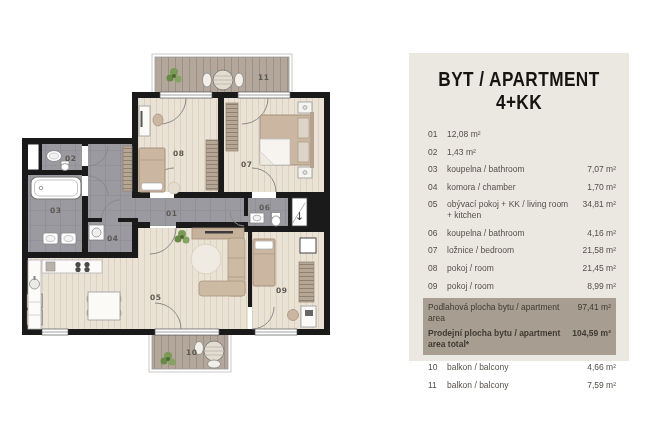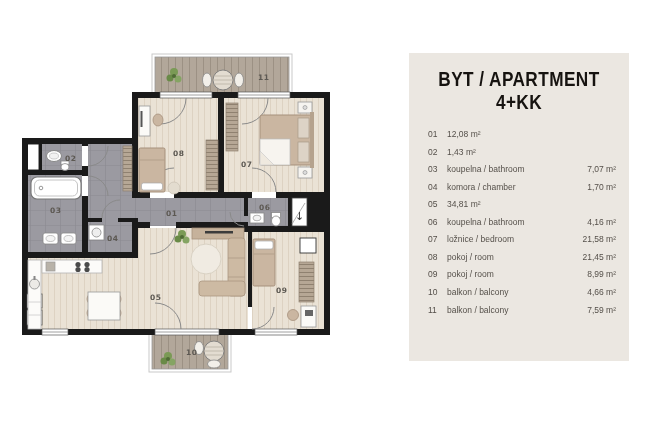--- a/index.html
+++ b/index.html
@@ -294,20 +294,21 @@
         <span class="nm">koupelna / bathroom</span>
         <span class="ar">7,07 m²</span>
       </div>
       <div class="row">
         <span class="no">04</span>
         <span class="nm">komora / chamber</span>
         <span class="ar">1,70 m²</span>
       </div>
       <div class="row">
         <span class="no">05</span>
+        <span class="nm">obývací pokoj + KK / living room + kitchen</span>
         <span class="ar">34,81 m²</span>
       </div>
       <div class="row">
         <span class="no">06</span>
         <span class="nm">koupelna / bathroom</span>
         <span class="ar">4,16 m²</span>
       </div>
       <div class="row">
         <span class="no">07</span>
         <span class="nm">ložnice / bedroom</span>
@@ -317,20 +318,30 @@
         <span class="no">08</span>
         <span class="nm">pokoj / room</span>
         <span class="ar">21,45 m²</span>
       </div>
       <div class="row">
         <span class="no">09</span>
         <span class="nm">pokoj / room</span>
         <span class="ar">8,99 m²</span>
       </div>
 
+      <div class="sum">
+        <div class="sumrow">
+          <span class="nm">Podlahová plocha bytu / apartment area</span>
+          <span class="ar">97,41 m²</span>
+        </div>
+        <div class="sumrow bold">
+          <span class="nm">Prodejní plocha bytu / apartment area total*</span>
+          <span class="ar">104,59 m²</span>
+        </div>
+      </div>
 
       <div class="row">
         <span class="no">10</span>
         <span class="nm">balkon / balcony</span>
         <span class="ar">4,66 m²</span>
       </div>
       <div class="row">
         <span class="no">11</span>
         <span class="nm">balkon / balcony</span>
         <span class="ar">7,59 m²</span>

